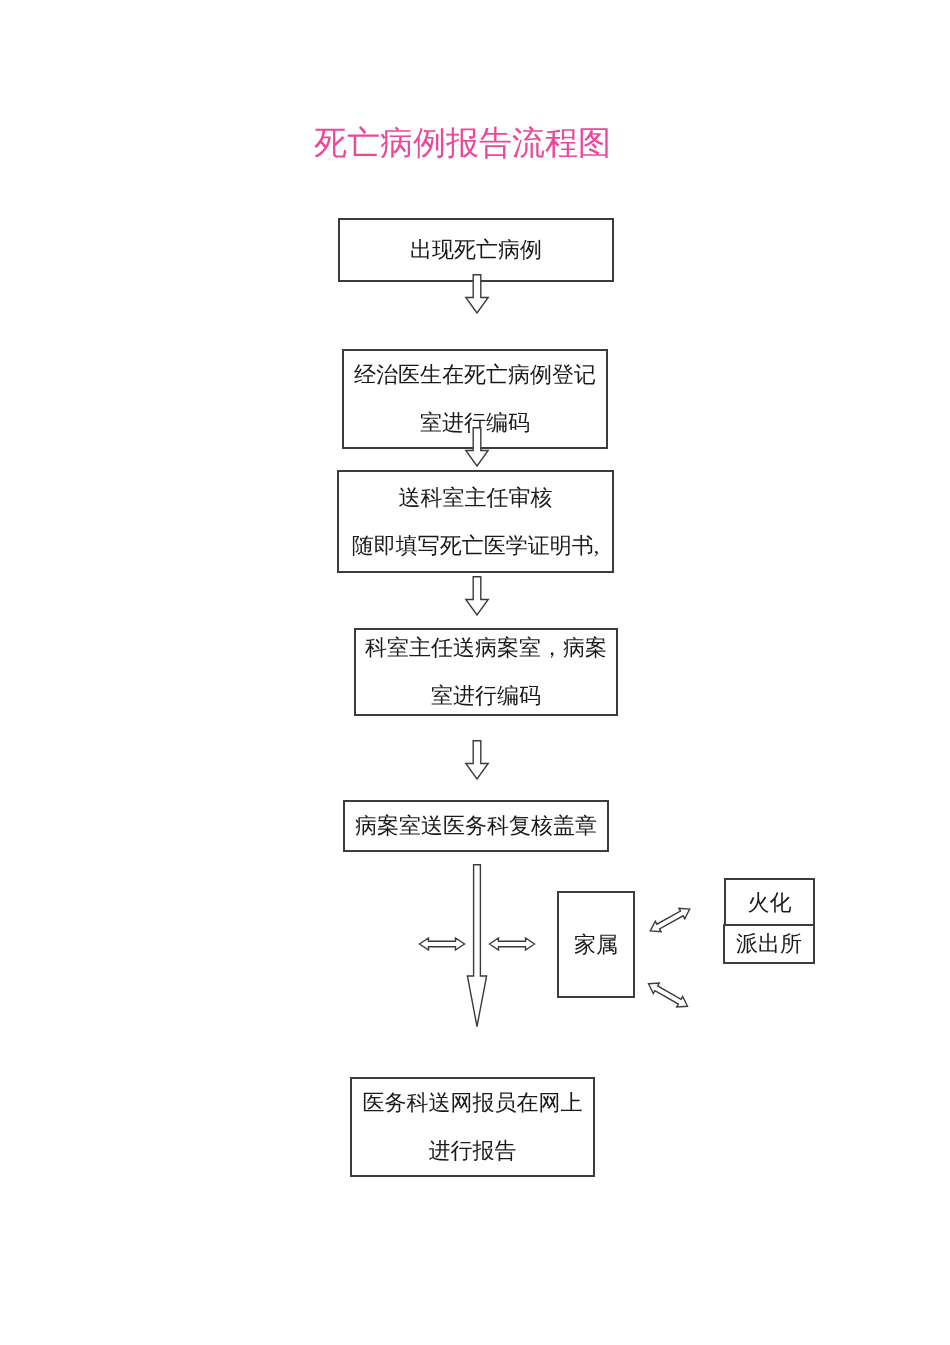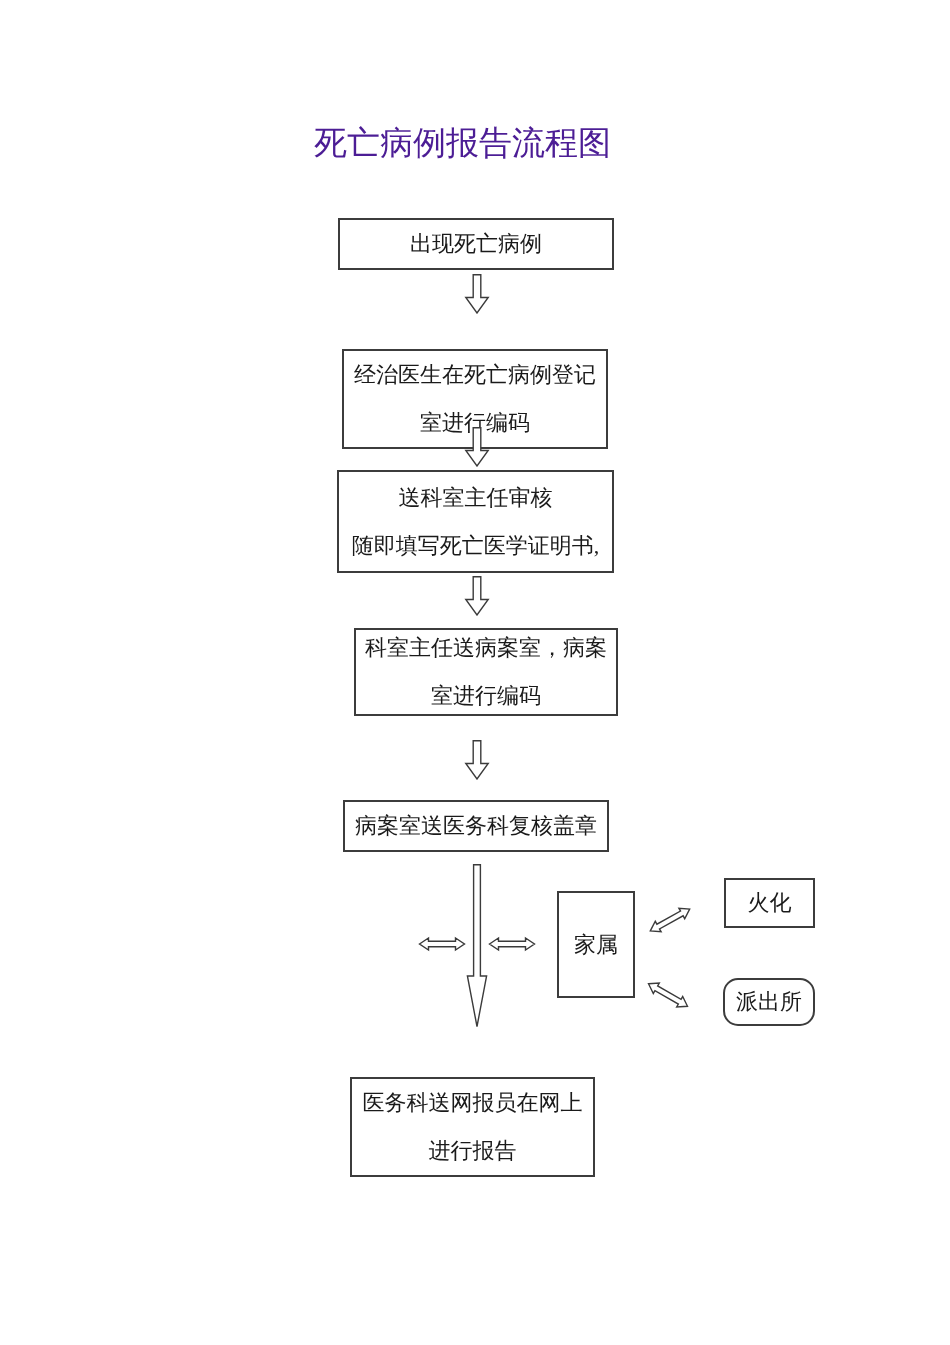--- a/index.html
+++ b/index.html
@@ -2,37 +2,37 @@
 <html><head>
 <meta charset="utf-8">
 <style>
   html,body{margin:0;padding:0;background:#fff;}
   .page{
     position:relative;width:950px;height:1345px;background:#ffffff;overflow:hidden;
     font-family:"Liberation Serif","DejaVu Serif",serif;color:#1a1a1a;
   }
   .title{
     position:absolute;left:314px;top:121px;width:400px;
-    font-size:33px;letter-spacing:0px;white-space:pre;color:#4c1d95;
+    font-size:33px;letter-spacing:0px;white-space:pre;color:#ec4899;
   }
   .box{
     position:absolute;box-sizing:border-box;border:2px solid #3c3c3c;background:#fff;
     display:flex;flex-direction:column;justify-content:center;align-items:center;
     font-size:22px;text-align:center;
   }
   .bline{line-height:48px;white-space:pre;}
-  .b-start{left:338px;top:218px;width:276px;height:52px;}
+  .b-start{left:338px;top:218px;width:276px;height:64px;}
   .b-register{left:342px;top:318px;width:266px;height:100px;margin-top:31px;}
   .b-certificate{left:337px;top:470px;width:277px;height:103px;}
   .b-coding{left:354px;top:628px;width:264px;height:88px;}
   .b-review{left:343px;top:800px;width:266px;height:52px;}
   .b-reject{left:135px;top:903px;width:262px;height:99px;}
   .b-family{left:557px;top:891px;width:78px;height:107px;}
   .b-cremation{left:724px;top:878px;width:91px;height:50px;}
-  .b-police{left:723px;top:978px;width:92px;height:48px;border-radius:15px;}
+  .b-police{left:723px;top:924px;width:92px;height:40px;}
   .b-report{left:350px;top:1077px;width:245px;height:100px;}
   .arrow{position:absolute;display:block;}
   .a1{left:464px;top:274px;}
   .a2{left:464px;top:427px;}
   .a3{left:464px;top:576px;}
   .a4{left:464px;top:740px;}
   .a-long{left:464px;top:864px;}
   .dbl-left{left:418px;top:936px;}
   .dbl-right{left:488px;top:936px;}
   .dbl-up-right{left:646px;top:912px;transform:rotate(-29deg);}

